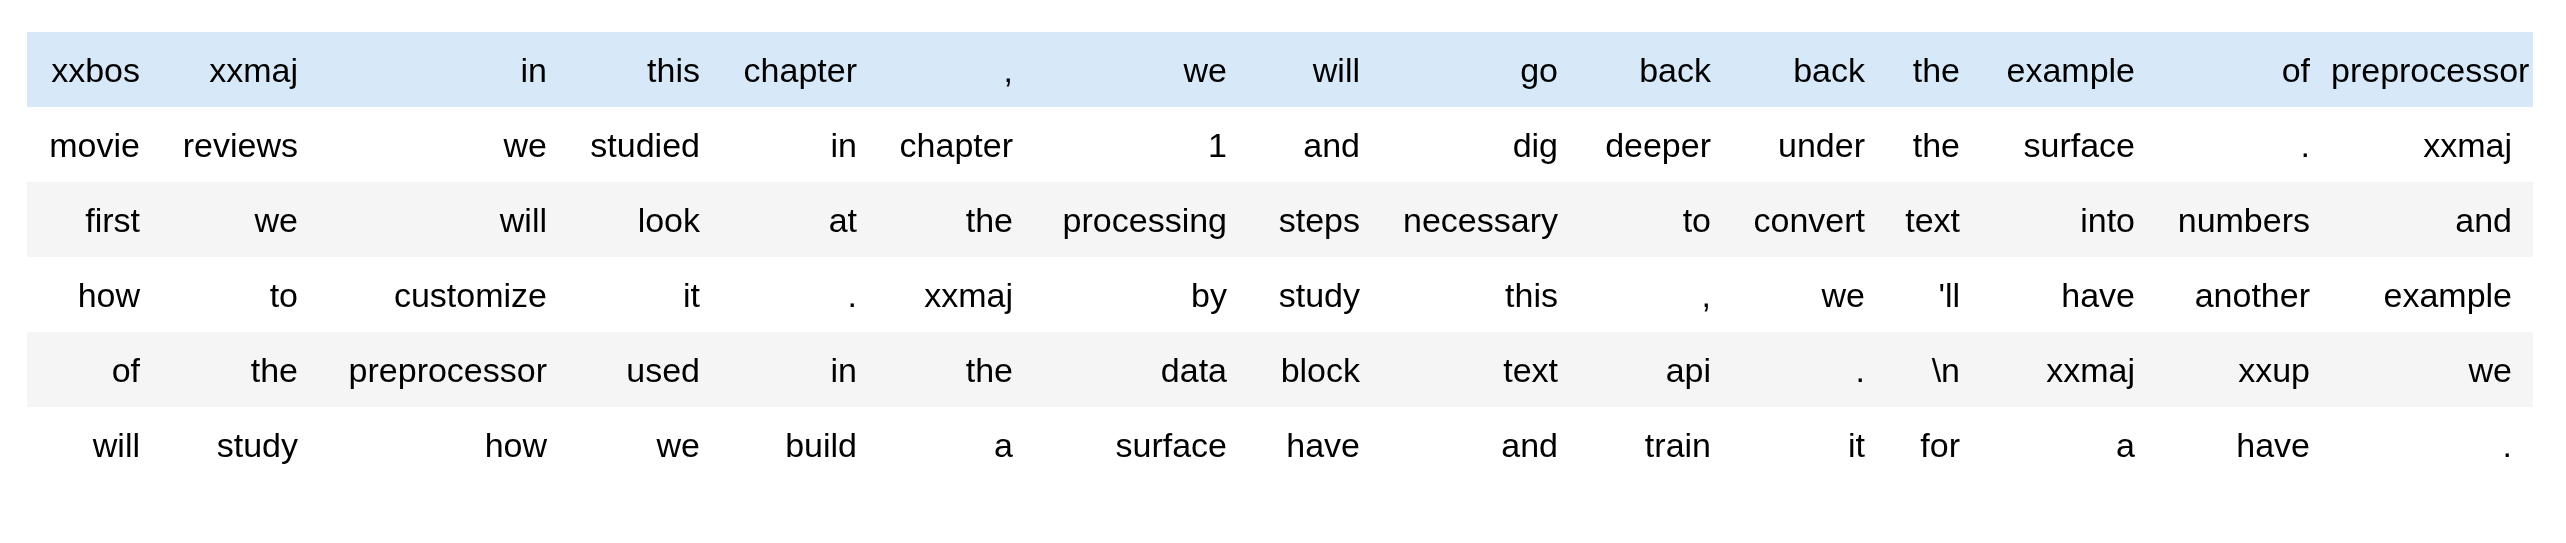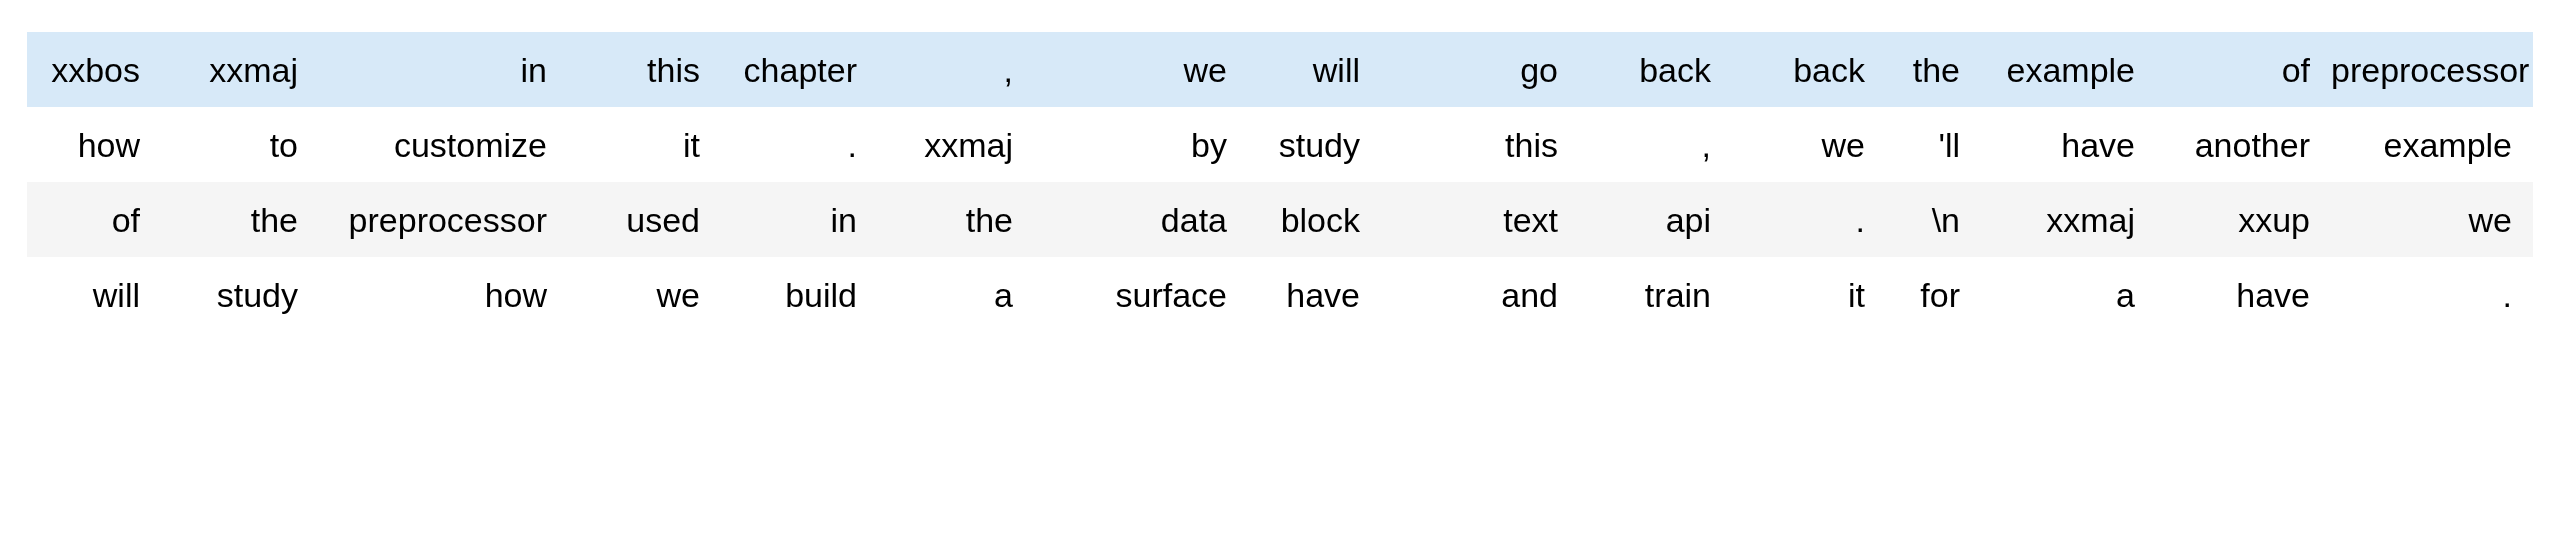--- a/index.html
+++ b/index.html
@@ -70,20 +70,54 @@
           <td>will</td>
           <td>go</td>
           <td>back</td>
           <td>back</td>
           <td>the</td>
           <td>example</td>
           <td>of</td>
           <td>preprocessor</td>
         </tr>
         <tr class="row-plain">
+          <td>movie</td>
+          <td>reviews</td>
+          <td>we</td>
+          <td>studied</td>
+          <td>in</td>
+          <td>chapter</td>
+          <td>1</td>
+          <td>and</td>
+          <td>dig</td>
+          <td>deeper</td>
+          <td>under</td>
+          <td>the</td>
+          <td>surface</td>
+          <td>.</td>
+          <td>xxmaj</td>
+        </tr>
+        <tr class="row-stripe">
+          <td>first</td>
+          <td>we</td>
+          <td>will</td>
+          <td>look</td>
+          <td>at</td>
+          <td>the</td>
+          <td>processing</td>
+          <td>steps</td>
+          <td>necessary</td>
+          <td>to</td>
+          <td>convert</td>
+          <td>text</td>
+          <td>into</td>
+          <td>numbers</td>
+          <td>and</td>
+        </tr>
+        <tr class="row-plain">
           <td>how</td>
           <td>to</td>
           <td>customize</td>
           <td>it</td>
           <td>.</td>
           <td>xxmaj</td>
           <td>by</td>
           <td>study</td>
           <td>this</td>
           <td>,</td>

